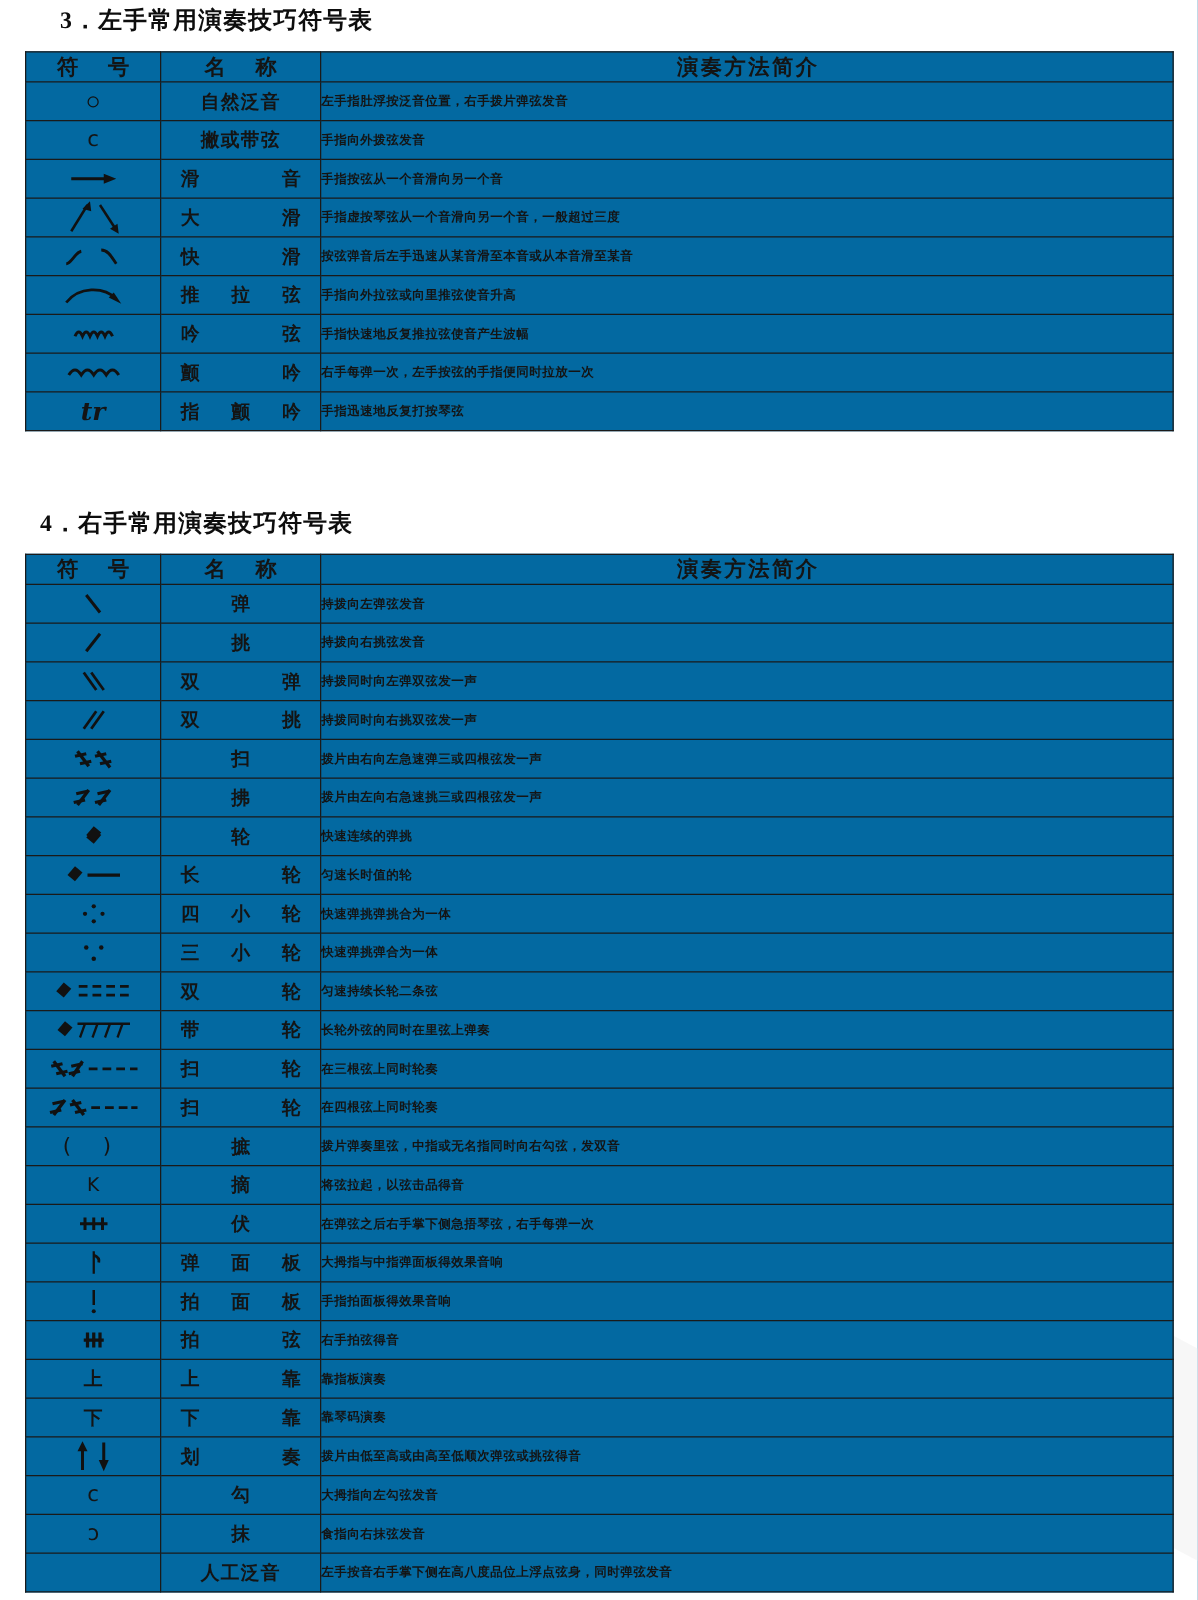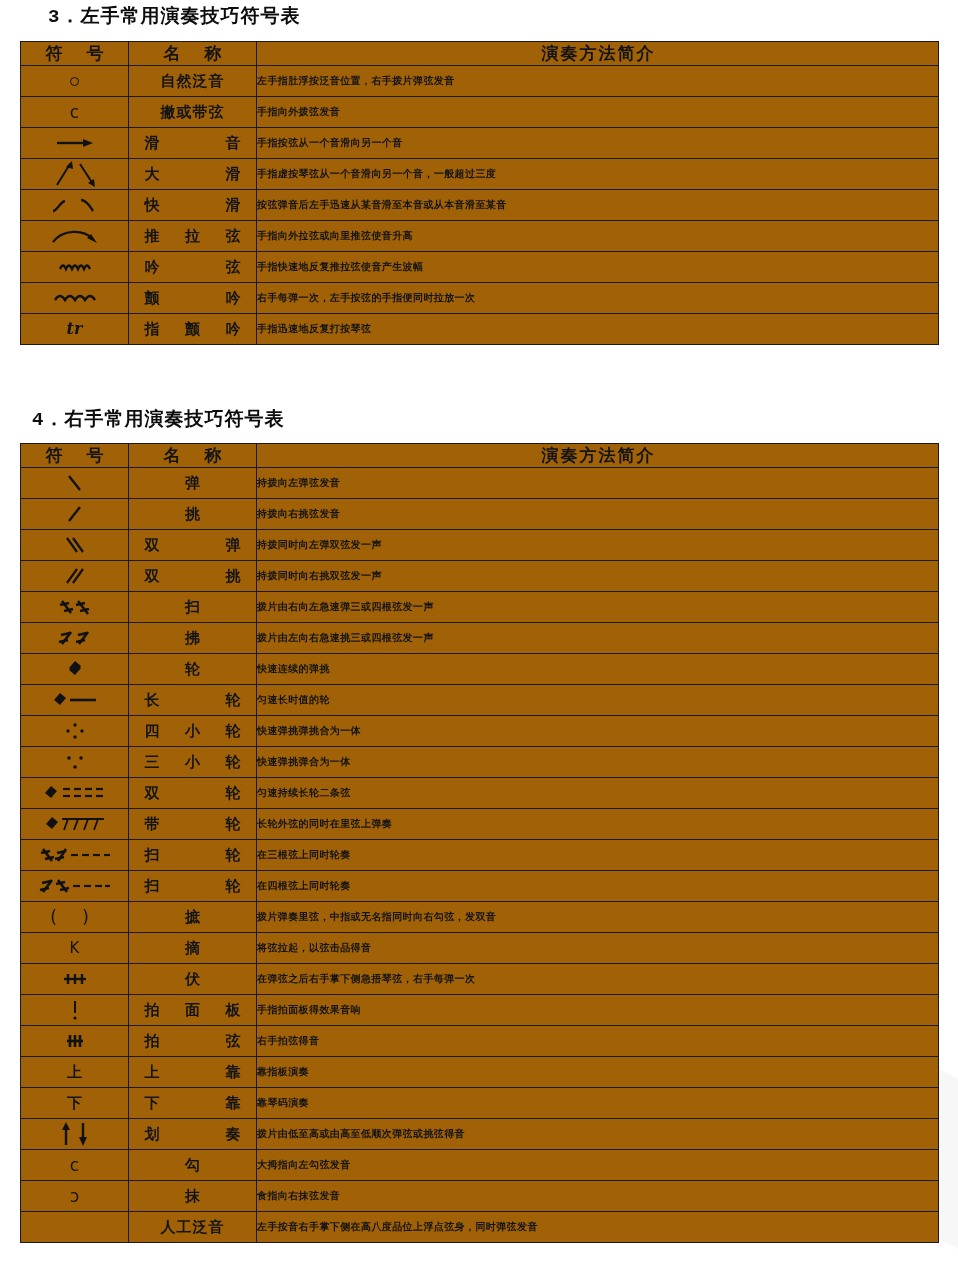--- a/index.html
+++ b/index.html
@@ -46,39 +46,39 @@
   }
 
   
   .page {
     position: relative;
     z-index: 2;
     padding: 0;
   }
 
   .section-heading {
-    font-family: Liberation Mono, monospace;
+    font-family: Liberation Serif, serif;
     font-weight: 700;
     font-size: 19px;
     letter-spacing: 1px;
     color: #0d0d0d;
     margin: 0;
     padding: 0;
   }
 
   #heading-3 { position: absolute; left: 48px; top: 3px; }
   #heading-4 { position: absolute; left: 32px; top: 406px; }
 
   table.sym-table {
     position: absolute;
     left: 20px;
     width: 918px;
     border-collapse: collapse;
     table-layout: fixed;
-    background: #a16207;
+    background: #0369a1;
   }
   #table-left  { top: 41px; }
   #table-right { top: 443px; }
 
   table.sym-table td, table.sym-table th {
     border: 1.3px solid #1a1a1a;
     padding: 0;
     vertical-align: middle;
     background: transparent;
   }
@@ -138,21 +138,21 @@
 
   .g-circle {
     width: 7px; height: 7px;
     border: 1.6px solid #111;
     border-radius: 50%;
   }
   .g-tr {
     font-family: "DejaVu Serif", serif;
     font-style: italic;
     font-weight: 700;
-    font-size: 16px;
+    font-size: 20px;
     vertical-align: middle;
   }
   .g-letter {
     font-family: "DejaVu Sans", sans-serif;
     font-size: 17px;
     font-weight: 500;
     vertical-align: middle;
   }
   .g-letter-b {
     font-family: "DejaVu Sans", sans-serif;
@@ -437,20 +437,28 @@
           <td class="cell-sym"><svg class="g" width="26" height="14" viewBox="0 0 26 14">
               <line x1="2" y1="7" x2="24" y2="7" stroke="#111" stroke-width="2.4"></line>
               <line x1="6" y1="2" x2="6" y2="12" stroke="#111" stroke-width="2.4"></line>
               <line x1="13" y1="2" x2="13" y2="12" stroke="#111" stroke-width="2.4"></line>
               <line x1="20" y1="2" x2="20" y2="12" stroke="#111" stroke-width="2.4"></line>
             </svg></td>
           <td class="cell-name"><span class="n-1">伏</span></td>
           <td class="cell-desc">在弹弦之后右手掌下侧急捂琴弦，右手每弹一次</td>
         </tr>
         <tr>
+          <td class="cell-sym"><svg class="g" width="12" height="22" viewBox="0 0 12 22">
+              <line x1="6" y1="2" x2="6" y2="20" stroke="#111" stroke-width="1.8"></line>
+              <path d="M6,5 q5,2 4,6" stroke="#111" stroke-width="2.2" fill="none"></path>
+            </svg></td>
+          <td class="cell-name"><span class="n-3">弹面板</span></td>
+          <td class="cell-desc">大拇指与中指弹面板得效果音响</td>
+        </tr>
+        <tr>
           <td class="cell-sym"><svg class="g" width="10" height="22" viewBox="0 0 10 22">
               <line x1="5" y1="2" x2="5" y2="14" stroke="#111" stroke-width="2"></line>
               <circle cx="5" cy="19" r="1.6" fill="#111"></circle>
             </svg></td>
           <td class="cell-name"><span class="n-3">拍面板</span></td>
           <td class="cell-desc">手指拍面板得效果音响</td>
         </tr>
         <tr>
           <td class="cell-sym"><svg class="g" width="22" height="18" viewBox="0 0 22 18">
               <line x1="3" y1="9" x2="19" y2="9" stroke="#111" stroke-width="2.6"></line>

